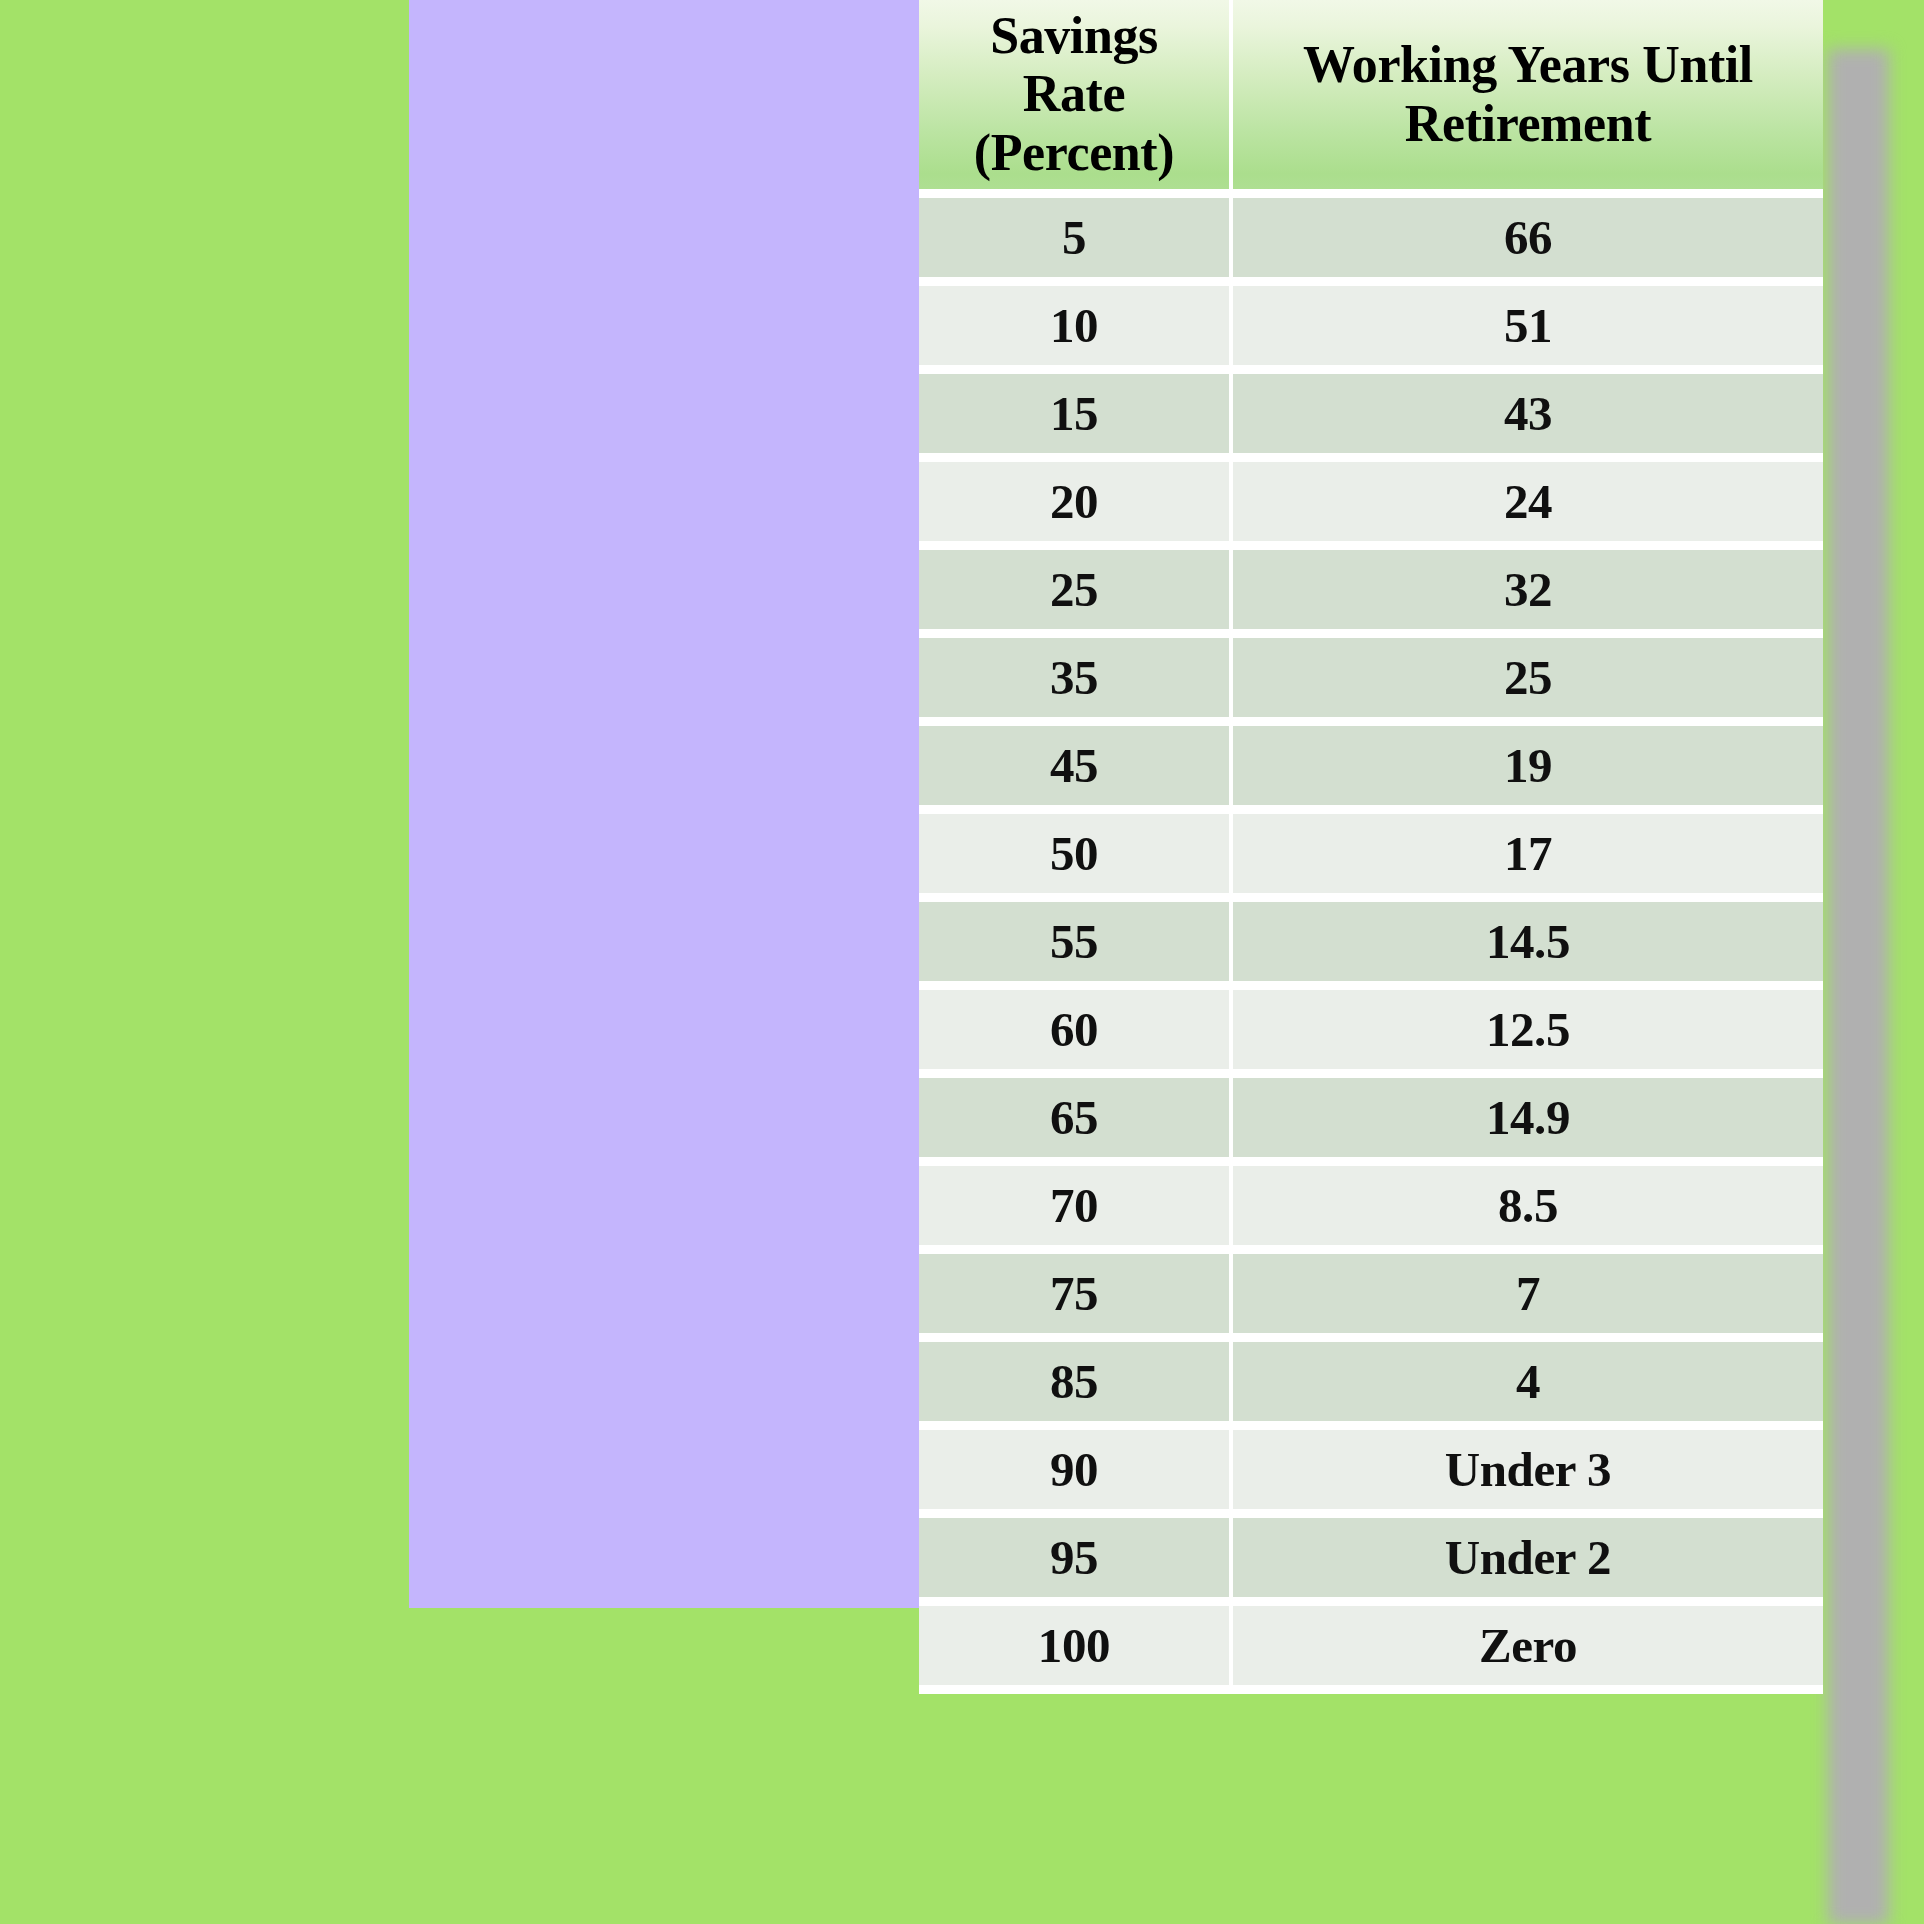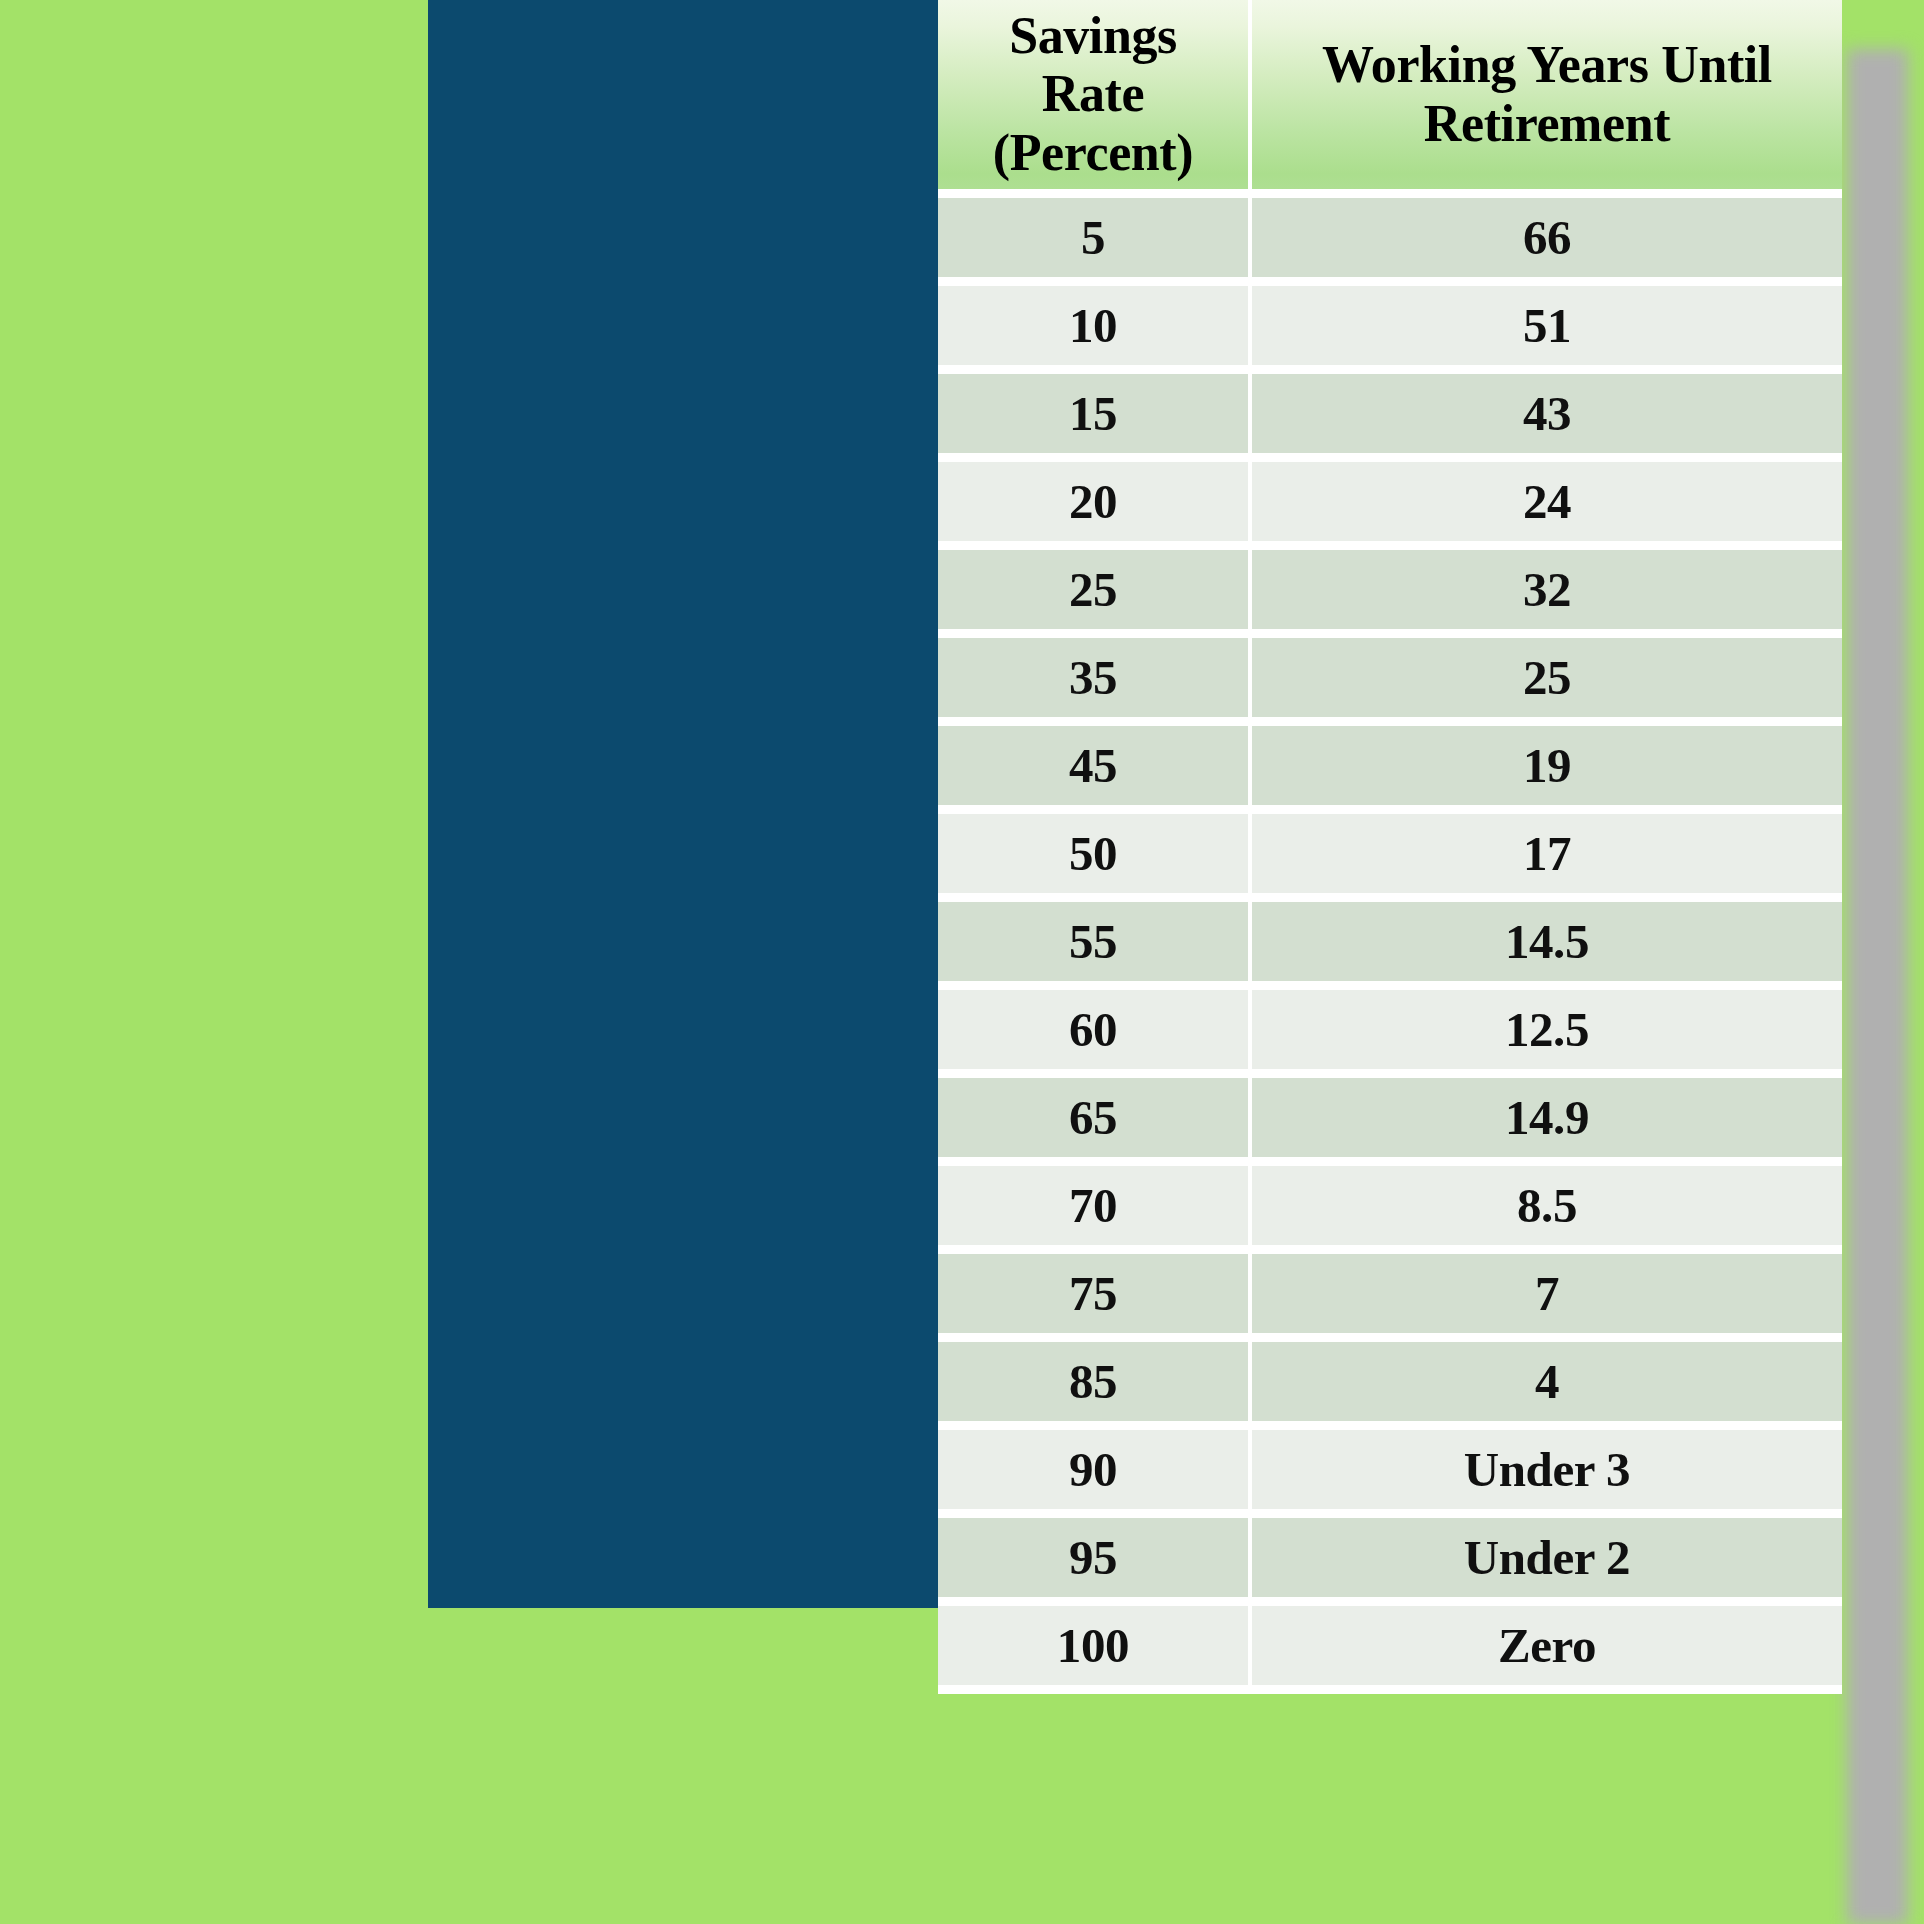--- a/index.html
+++ b/index.html
@@ -17,25 +17,25 @@
   
   .stage {
     position: relative;
     width: 1925px;
     height: 1925px;
     background: #a3e268;
   }
 
   .slide-page {
     position: absolute;
-    left: 428px;
+    left: 409px;
     top: 0;
     width: 1133px;
     height: 1608px;
-    background: #0c4a6e;
+    background: #c4b5fd;
   }
 
   
   .table-shadow {
     position: absolute;
     left: 1419px;
     top: 49px;
     width: 61px;
     height: 1876px;
     background: #b0b0b0;

